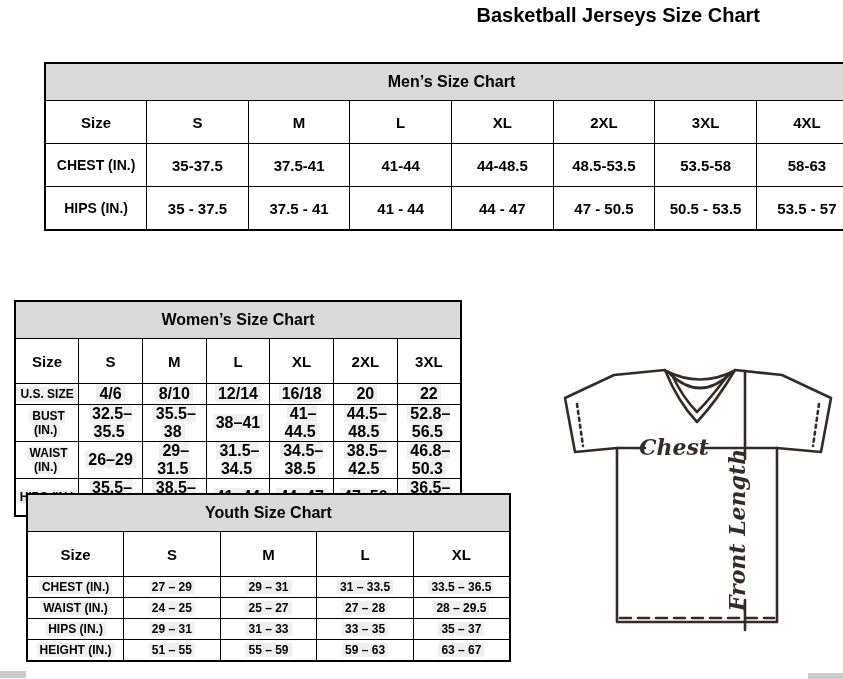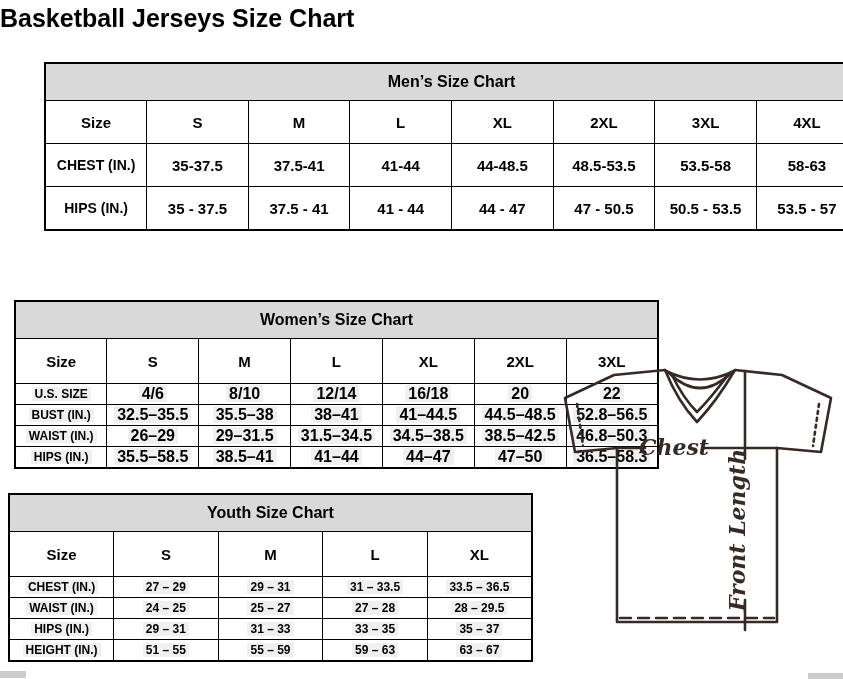--- a/index.html
+++ b/index.html
@@ -1,40 +1,40 @@
 <!DOCTYPE html>
 <html><head>
 <meta charset="utf-8">
 <style>
   html,body{margin:0;padding:0;}
   body{
     width:843px;height:679px;position:relative;background:#ffffff;
     font-family:"Liberation Sans", sans-serif;color:#000;overflow:hidden;
   }
   .page-title{
-    position:absolute;left:0;top:4px;width:760px;text-align:left;
-    font-size:25px;font-weight:bold;letter-spacing:0px;
+    position:absolute;left:0;top:4px;width:760px;text-align:right;
+    font-size:20px;font-weight:bold;letter-spacing:0px;
   }
   table{border-collapse:collapse;table-layout:fixed;position:absolute;background:#fff;}
   table, td, th{border:1px solid #000;}
   table{border:2px solid #000;}
   th,td{text-align:center;vertical-align:middle;padding:0;overflow:hidden;}
   .banner{background:#d9d9d9;font-weight:bold;font-size:16px;height:36px;}
   
   .men{left:14px;top:62px;width:815px;margin-left:30px;}
   .men .size-row th{height:42px;font-size:15px;font-weight:bold;}
   .men td{height:42px;font-size:15px;font-weight:bold;}
   .men .rowlabel{font-size:14px;}
   
-  .women{left:14px;top:300px;width:645px;}
+  .women{left:14px;top:300px;width:448px;}
   .women .size-row th{height:44px;font-size:15px;font-weight:bold;}
   .women td{height:20px;font-size:16px;font-weight:bold;}
   .women .rowlabel{font-size:12px;text-align:center;}
   
-  .youth{left:8px;top:493px;width:525px;}
+  .youth{left:26px;top:493px;width:485px;}
   .youth .size-row th{height:44px;font-size:15px;font-weight:bold;}
   .youth td{height:20px;font-size:12px;font-weight:bold;}
   .youth .rowlabel{font-size:12px;}
   .hl{background:#f0f0f0;padding:0 3px;}
   
   .jersey{position:absolute;left:556px;top:362px;width:284px;height:296px;}
   .jersey text{
     font-family:"DejaVu Serif", serif;font-weight:bold;font-style:italic;
     fill:#352a26;font-size:22px;
   }

